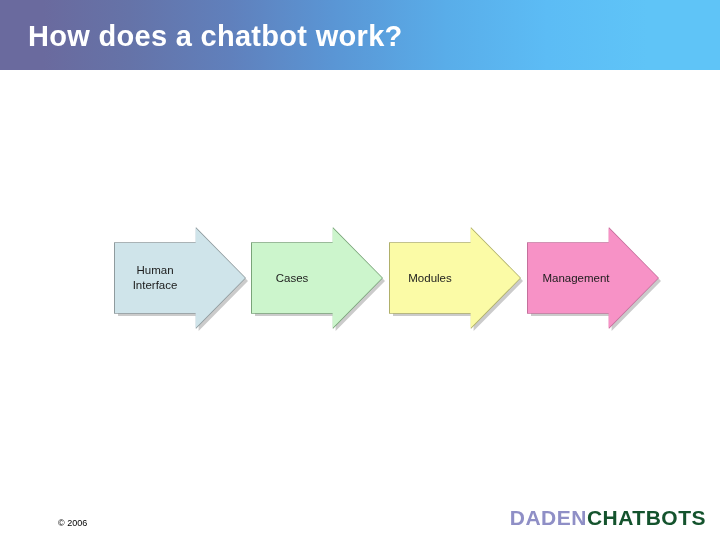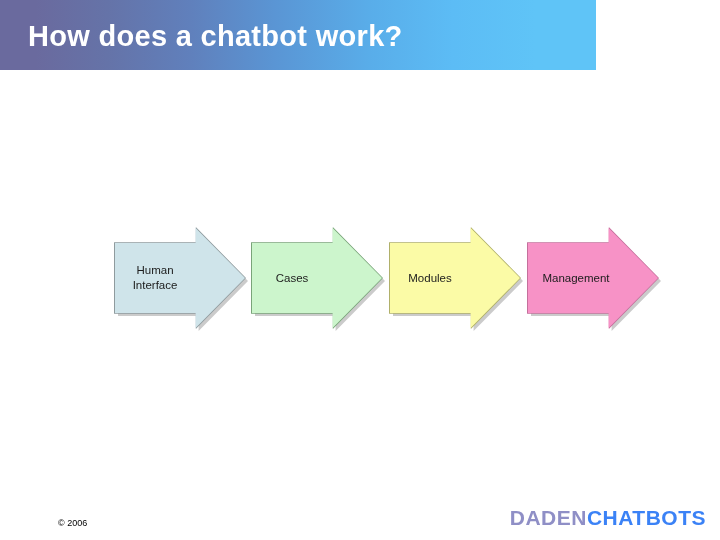--- a/index.html
+++ b/index.html
@@ -13,21 +13,21 @@
     font-family: "Liberation Sans", sans-serif;
     overflow: hidden;
     position: relative;
   }
 
   
   #header-band {
     position: absolute;
     left: 0;
     top: 0;
-    width: 596px;
+    width: 720px;
     height: 70px;
     background: linear-gradient(to right,
                 #6a6a9e 0%,
                 #6a6a9e 6%,
                 #6573a8 18%,
                 #6080bc 32%,
                 #5a95d4 46%,
                 #59ade9 62%,
                 #5cbcf5 76%,
                 #5fc4f7 90%,
@@ -129,21 +129,21 @@
     position: absolute;
     right: 14px;
     top: 506px;
     font-size: 21px;
     font-weight: bold;
     letter-spacing: 0.5px;
     white-space: nowrap;
     font-family: "Liberation Sans", sans-serif;
   }
   #brand-daden { color: #8f8fc6; margin-top: 17px; }
-  #brand-chatbots { color: #3b82f6; }
+  #brand-chatbots { color: #14532d; }
 </style>
 </head>
 <body>
 
 <div id="header-band">
   <div id="slide-title">How does a chatbot work?</div>
 </div>
 
 <div id="arrow-row">
 

